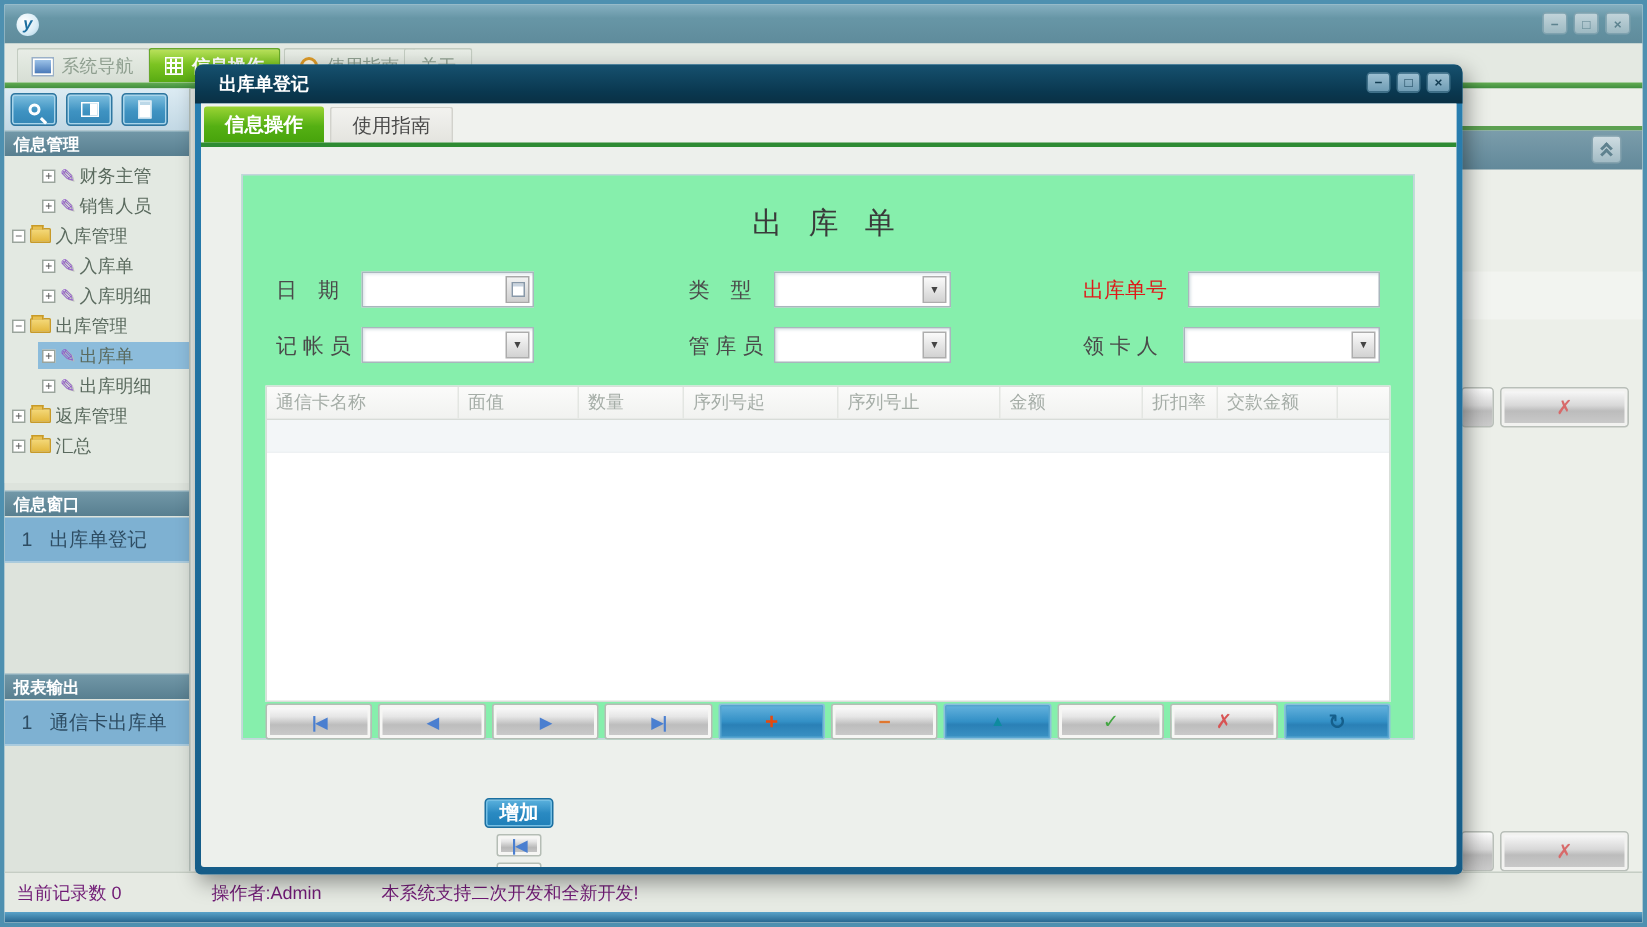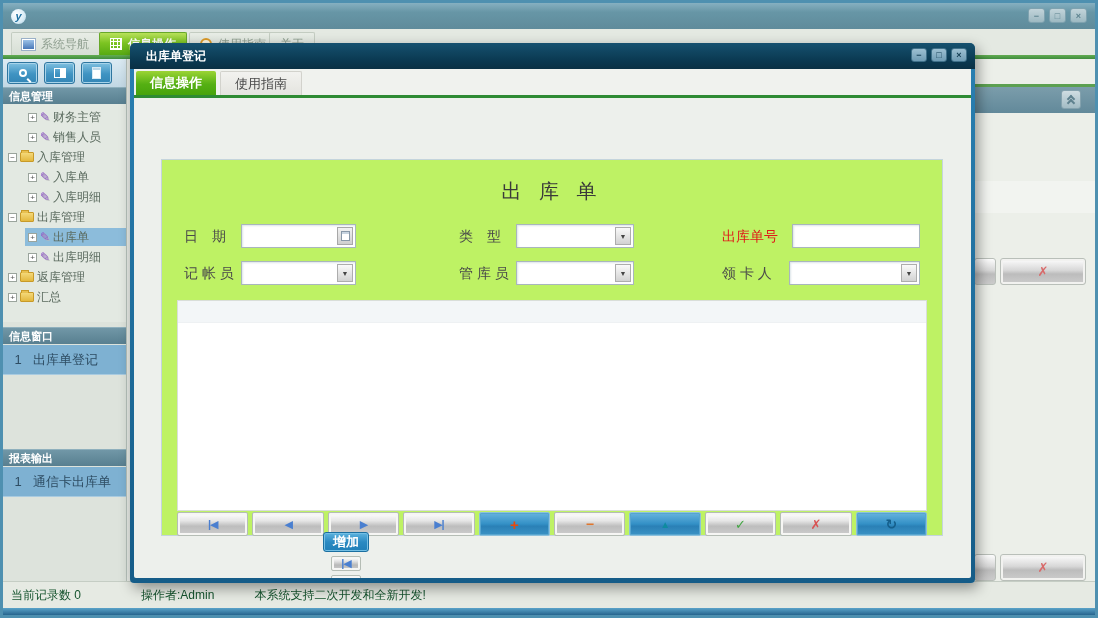--- a/index.html
+++ b/index.html
@@ -48,21 +48,21 @@
   .ico-folder::before{content:"";position:absolute;left:0;top:-3px;width:6px;height:2px;background:#e8c050;border:1px solid #c89a28;border-bottom:none;}
   .ico-pen{font-size:12px;color:#8e55c8;margin-right:3px;flex:none;text-shadow:1px 1px 0 #b8b8b8;}
 
   .blueitem{position:absolute;left:0;width:100%;height:30px;background:#7eb1d2;border-bottom:1px solid #a9cbe0;
     display:flex;align-items:center;font-size:13px;color:#2e4d63;}
   .blueitem .idx{width:30px;text-align:center;flex:none;}
   .blueitem .lbl{white-space:nowrap;overflow:hidden;}
 
   
   .statusbar{position:absolute;left:0;right:0;bottom:7px;height:27px;background:#e6eae3;border-top:1px solid #c5cdc4;
-    display:flex;align-items:center;font-size:12px;color:#14532d;}
+    display:flex;align-items:center;font-size:12px;color:#701a75;}
   .statusbar span{margin-left:8px;}
   .statusbar .op{margin-left:60px;} .statusbar .note{margin-left:40px;}
   .bottomedge{position:absolute;left:0;right:0;bottom:0;height:7px;background:linear-gradient(#5aa3c9,#27658e);}
 
   
   .bgpanel{position:absolute;left:966px;top:56px;right:0;bottom:34px;background:#ecefe9;}
   .bg-greenline{position:absolute;left:0;top:25px;width:100%;height:3px;background:#5ca051;}
   .bg-slate{position:absolute;left:0;top:28px;width:100%;height:26px;background:linear-gradient(#7families,#000);
     background:linear-gradient(#7b9dab,#627f8NaN);background:linear-gradient(#7b9dab,#62899a);}
   .chevbtn{position:absolute;right:14px;top:3px;width:20px;height:19px;border-radius:3px;background:linear-gradient(#cfdde2,#a3bcc5);
@@ -85,21 +85,21 @@
   .mbtn{width:16px;height:14px;border-radius:3px;background:linear-gradient(#9dc0d2,#6f9cb4);border:1px solid #3f7089;
     color:#123c52;font-size:9px;font-weight:bold;display:flex;align-items:center;justify-content:center;}
   .mbody{position:relative;width:100%;height:509px;background:#edf0ec;border-radius:0 0 2px 2px;overflow:hidden;}
 
   .mtabs{position:absolute;left:0;top:0;width:100%;height:26px;background:#f0f2ee;}
   .mtab{position:absolute;top:2px;height:24px;display:flex;align-items:center;padding:0 14px;font-size:13px;}
   .mtab.act{left:2px;background:linear-gradient(180deg,#9bd434,#55b013 55%,#47a30c);color:#fff;font-weight:bold;border-radius:2px 2px 0 0;}
   .mtab.inact{left:86px;background:linear-gradient(#f2f2ef,#e4e4df);border:1px solid #d2d2cc;border-bottom:none;color:#4a4a4a;border-radius:2px 2px 0 0;}
   .mgreenline{position:absolute;left:0;top:26px;width:100%;height:3px;background:#2e8b33;}
 
-  .formpanel{position:absolute;left:27px;top:47px;width:782px;height:377px;background:#bef264;border:1px solid #c4d4dc;margin-top:43px;}
+  .formpanel{position:absolute;left:27px;top:47px;width:782px;height:377px;background:#86efac;border:1px solid #c4d4dc;}
   .ftitle{position:absolute;left:0;top:18px;width:100%;text-align:center;font-size:20px;color:#3a3a3a;letter-spacing:6px;}
   .flabel{position:absolute;font-size:14px;color:#4a4a4a;white-space:nowrap;}
   .flabel.red{color:#e01818;}
   .finput{position:absolute;height:24px;background:#fff;border:1px solid #a9b6bd;box-shadow:inset 1px 1px 2px #dde5e9;}
   .ddbtn{position:absolute;right:2px;top:2px;bottom:2px;width:16px;background:linear-gradient(#fafafa,#d2d2d2);
     border:1px solid #adadad;font-size:7px;color:#444;display:flex;align-items:center;justify-content:center;}
   .calbtn{position:absolute;right:2px;top:2px;bottom:2px;width:16px;background:linear-gradient(#f2f2f2,#cfcfcf);border:1px solid #a8a8a8;
     display:flex;align-items:center;justify-content:center;}
   .calbtn i{display:block;width:9px;height:10px;background:#fff;border:1px solid #8898a8;
     box-shadow:inset 0 2px 0 #c8d4e0;}
@@ -318,20 +318,31 @@
         <span class="flabel" style="left:297px;top:105px;">管 库 员</span>
         <span class="finput" style="left:354px;top:101px;width:118px;">
           <span class="ddbtn">▼</span>
         </span>
         <span class="flabel" style="left:560px;top:105px;">领 卡 人</span>
         <span class="finput" style="left:627px;top:101px;width:131px;">
           <span class="ddbtn">▼</span>
         </span>
 
         <div class="grid">
+          <div class="ghead">
+            <span class="gh" style="width:128px;">通信卡名称</span>
+            <span class="gh" style="width:80px;">面值</span>
+            <span class="gh" style="width:70px;">数量</span>
+            <span class="gh" style="width:103px;">序列号起</span>
+            <span class="gh" style="width:108px;">序列号止</span>
+            <span class="gh" style="width:95px;">金额</span>
+            <span class="gh" style="width:50px;">折扣率</span>
+            <span class="gh" style="width:80px;">交款金额</span>
+            <span class="gh" style="flex:1;border-right:none;"></span>
+          </div>
           <div class="grow1"></div>
         </div>
 
         <div class="navrow">
           <span class="nbtn silver g-nav">|◀</span>
           <span class="nbtn silver g-nav">◀</span>
           <span class="nbtn silver g-nav">▶</span>
           <span class="nbtn silver g-nav">▶|</span>
           <span class="nbtn blue g-plus">+</span>
           <span class="nbtn silver g-minus">−</span>

